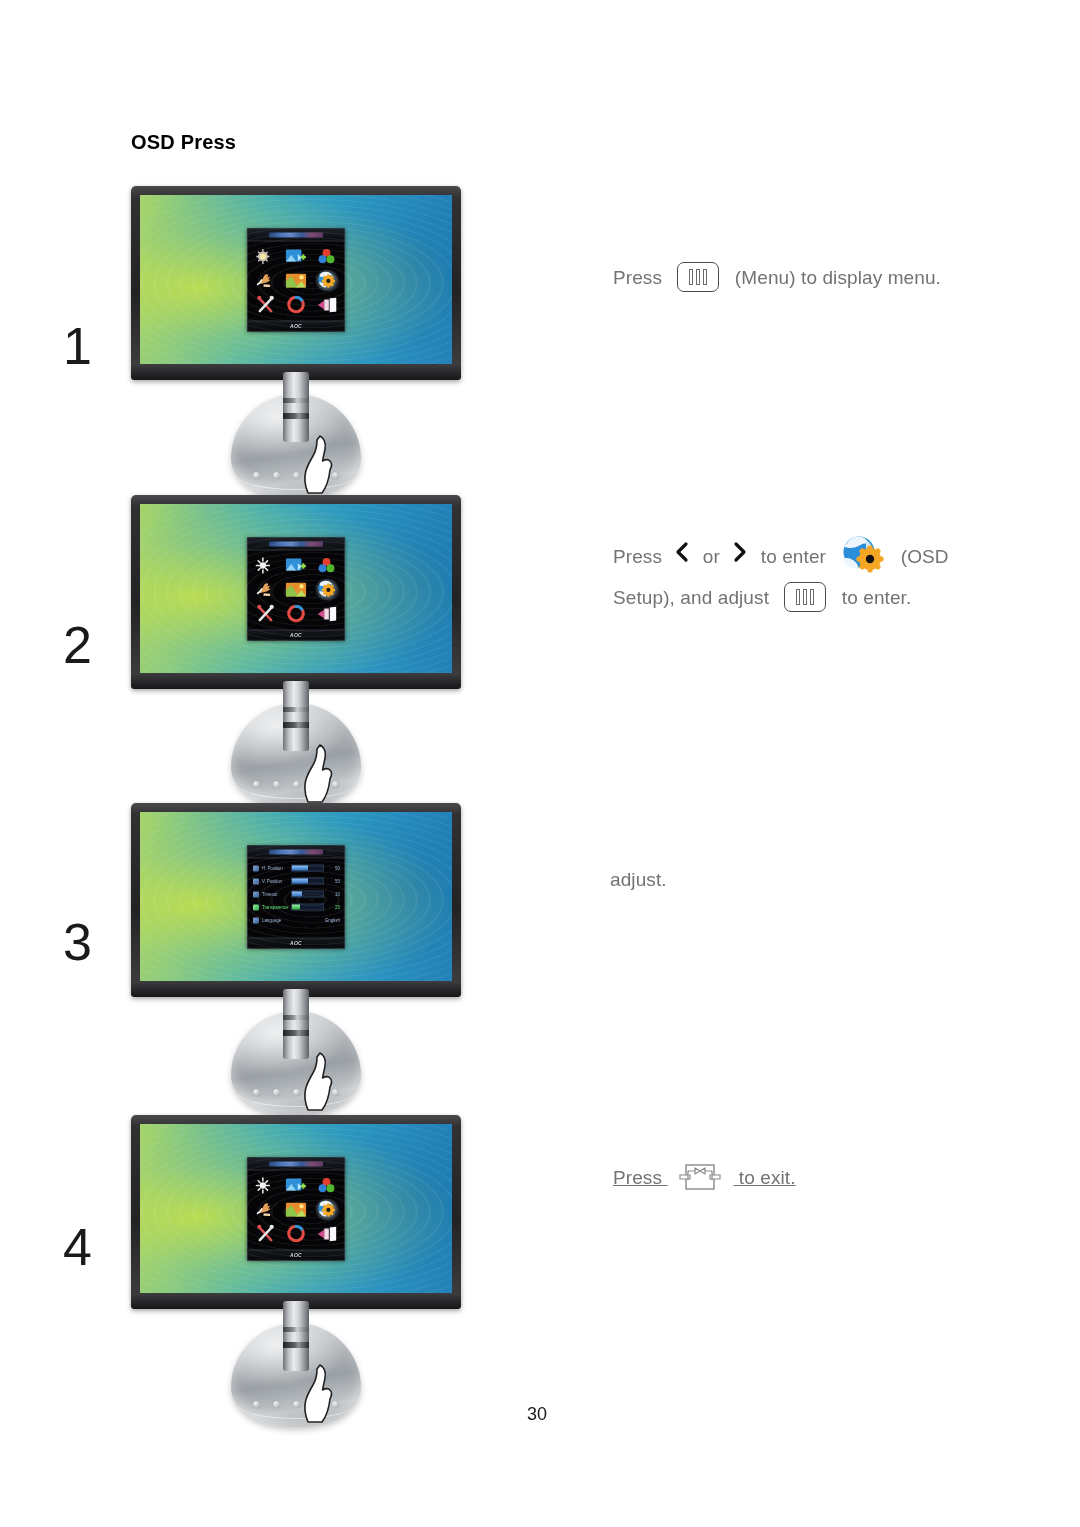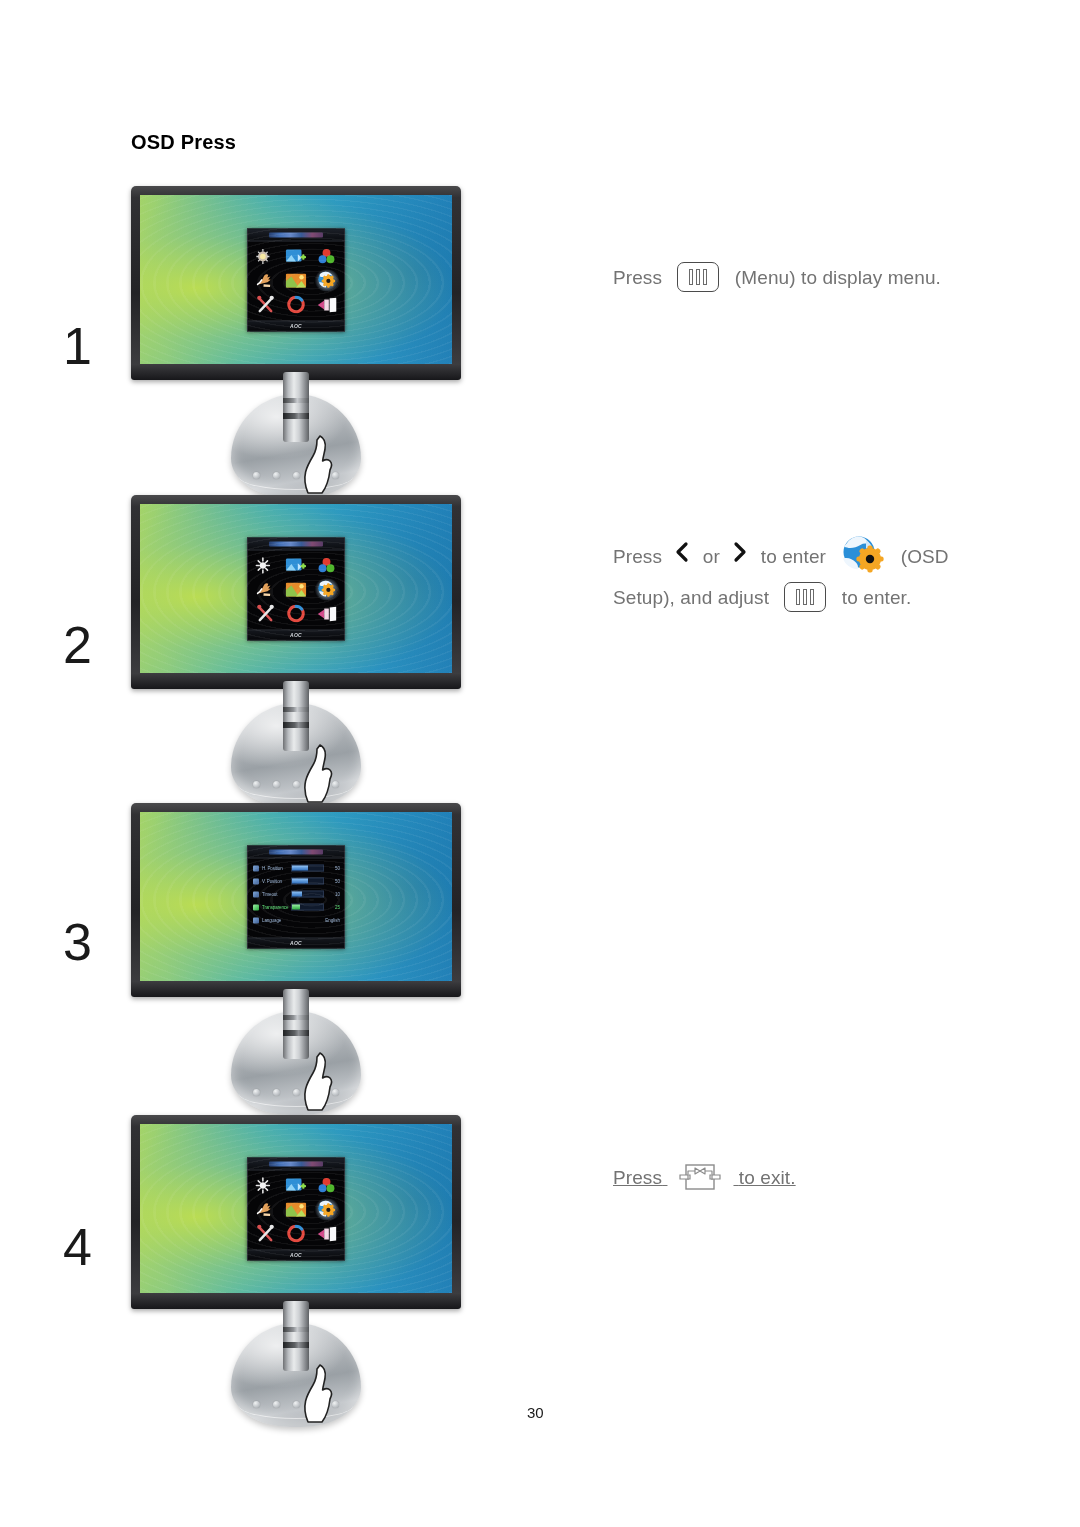--- a/index.html
+++ b/index.html
@@ -324,21 +324,21 @@
     margin: 0 6px;
     position: relative;
     top: -3px;
   }
 
   
   .page-num {
     position: absolute;
     left: 527px;
     top: 1404px;
-    font-size: 15px;
+    font-size: 18px;
     color: #1a1a1a;
     text-align: right;
   }
 </style>
 </head>
 <body>
 
 <div class="page-title">OSD Press</div>
 
 <div class="step-row" style="top:186px;">
@@ -731,20 +731,23 @@
       </div>
     </div>
     <div class="hand-pointer">
       <svg width="40" height="62" viewBox="0 0 40 62">
         <path d="M22 2 C26 4 28 9 27 15 C26.4 19 25 23 24.6 27 C27 25.6 30 25 32 27 C34 29 33.6 33 32 36 C31 45 28.6 53 24 59 L10 59 C7 52 6 45 7.6 38 C9 32 12 27 15 22 C17.4 18 19 12 19 6 Z" fill="#ffffff" stroke="#222" stroke-width="1.6" stroke-linejoin="round"></path>
       </svg>
     </div>
   </div>
 
   <div class="instr" style="left:562px; top:57px;">
+    <span class="ln">
+      <span>adjust.</span>
+    </span>
   </div>
 </div>
 
 <div class="step-row" style="top:1115px;">
   <div class="step-num" style="left:63px; top:106px;">4</div>
 
   <div class="monitor" style="left:131px; top:0;">
     <div class="mon-bezel">
       <div class="mon-screen">
         <div class="osd">

